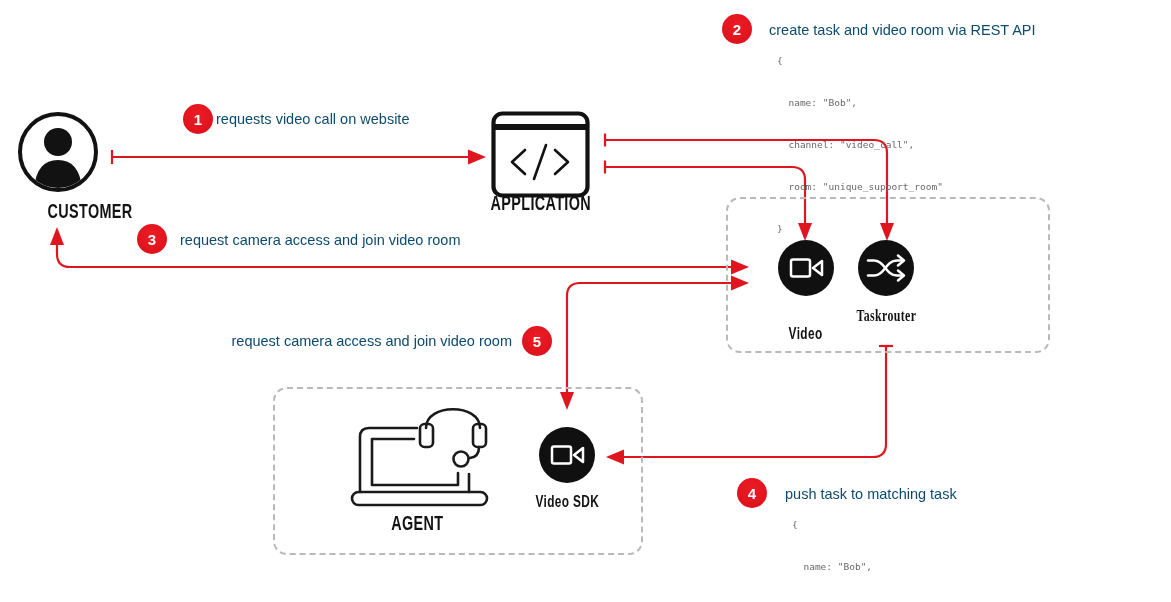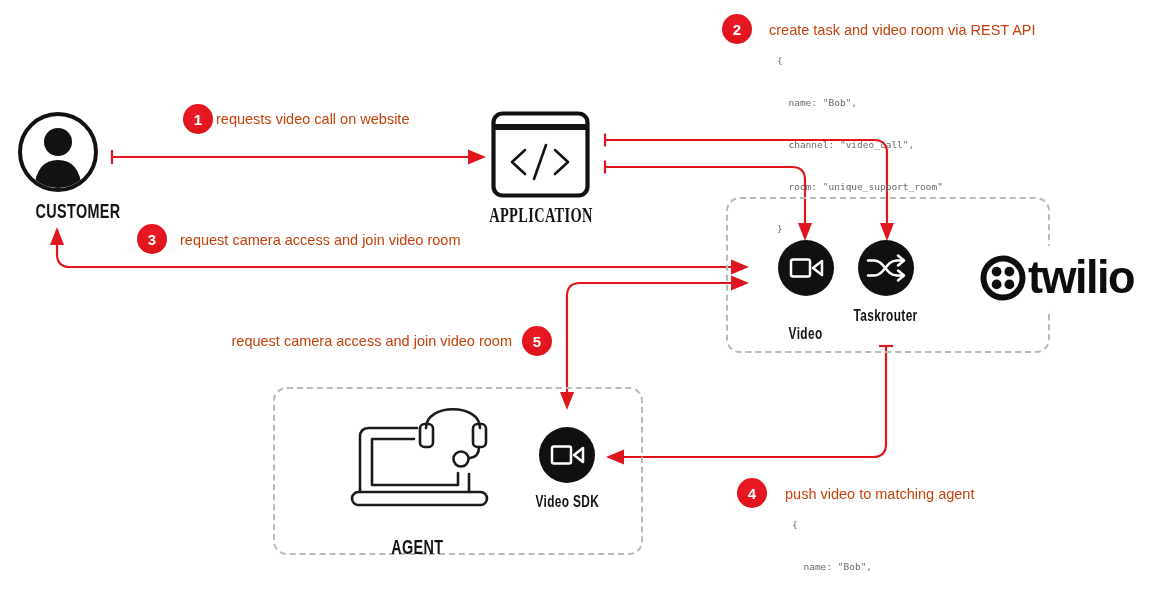--- a/index.html
+++ b/index.html
@@ -9,21 +9,21 @@
   }
   .abs{position:absolute;}
   
   .badge{
     position:absolute;width:30px;height:30px;border-radius:50%;
     background:radial-gradient(circle at 50% 38%, #ec1c26 0%, #e0131d 70%, #cf0f18 100%);
     color:#fff;font-weight:bold;font-size:15px;
     display:flex;align-items:center;justify-content:center;
   }
   .step-text{
-    position:absolute;color:#c2410c;font-size:14.5px;line-height:18px;white-space:nowrap;
+    position:absolute;color:#0c4a6e;font-size:14.5px;line-height:18px;white-space:nowrap;
   }
   .code{
     position:absolute;margin:0;font-family:"DejaVu Sans Mono","Liberation Mono",monospace;
     font-size:9.5px;line-height:14px;color:#68686c;white-space:pre;
   }
   .code span{display:block;white-space:pre;}
   
   .nlabel-wrap{position:absolute;display:flex;justify-content:center;}
   .nlabel{
     font-weight:700;color:#131313;white-space:nowrap;
@@ -91,34 +91,34 @@
         <clipPath id="custclip">
           <circle cx="42" cy="42" r="36"></circle>
         </clipPath>
       </defs>
     <circle cx="42" cy="42" r="38" fill="#fff" stroke="#121212" stroke-width="4"></circle>
     <g clip-path="url(#custclip)" fill="#121212">
       <circle cx="42" cy="32" r="14"></circle>
       <path d="M18,80 Q20,50 42,50 Q64,50 66,80 Z"></path>
     </g>
   </svg>
-  <div class="nlabel-wrap" style="left:4px;top:200px;width:116px;padding-left:16px;">
+  <div class="nlabel-wrap" style="left:16px;top:200px;width:116px;padding-left:16px;">
     <span class="nlabel lg">CUSTOMER</span>
   </div>
 
   <svg class="abs" style="left:491px;top:111px;" width="99" height="87" viewBox="0 0 99 87">
     <rect x="2.5" y="2.5" width="94" height="82" rx="9" fill="#fff" stroke="#121212" stroke-width="4.2"></rect>
     <rect x="2.5" y="13" width="94" height="6" fill="#121212"></rect>
     <g stroke="#121212" stroke-width="2.6" stroke-linecap="round" stroke-linejoin="round" fill="none">
       <path d="M34,39 L21,51 L34,63"></path>
       <path d="M55,34 L43,68"></path>
       <path d="M64,39 L77,51 L64,63"></path>
     </g>
   </svg>
-  <div class="nlabel-wrap" style="left:481px;top:204px;width:120px;font-family:Liberation Serif, serif;">
+  <div class="nlabel-wrap" style="left:481px;top:192px;width:120px;">
     <span class="nlabel lg">APPLICATION</span>
   </div>
 
   <div class="dashed-box" style="left:726px;top:197px;width:324px;height:156px;"></div>
 
   <div class="blk-circle" style="left:778px;top:240px;">
     <svg width="56" height="56" viewBox="0 0 56 56">
       <g stroke="#fff" stroke-width="2.5" fill="none" stroke-linejoin="round">
         <rect x="13" y="19.5" width="19" height="17" rx="2"></rect>
         <path d="M35,28 L44,21 V35 Z"></path>
@@ -132,34 +132,24 @@
   <div class="blk-circle" style="left:858px;top:240px;">
     <svg width="56" height="56" viewBox="0 0 56 56">
       <g stroke="#fff" stroke-width="2.5" fill="none" stroke-linecap="round" stroke-linejoin="round">
         <path d="M10,20.5 H16 C21,20.5 23.5,23 26.5,27 C30,31.5 33,35.5 39,35.5 H44"></path>
         <path d="M10,35.5 H16 C21,35.5 23.5,33 26.5,29 C30,24.5 33,20.5 39,20.5 H44"></path>
         <path d="M40,15.5 L46,20.5 L40,25.5"></path>
         <path d="M40,30.5 L46,35.5 L40,40.5"></path>
       </g>
     </svg>
   </div>
-  <div class="nlabel-wrap" style="left:846px;top:306px;width:80px;">
+  <div class="nlabel-wrap" style="left:846px;top:306px;width:80px;font-family:Liberation Serif, serif;">
     <span class="nlabel md">Taskrouter</span>
   </div>
 
-  <div class="twilio-logo" style="left:974px;top:246px;">
-    <svg width="50" height="50" viewBox="0 0 50 50">
-      <circle cx="25" cy="25" r="19.5" fill="none" stroke="#0d0d0d" stroke-width="6"></circle>
-      <circle cx="18.6" cy="18.6" r="4.9" fill="#0d0d0d"></circle>
-      <circle cx="31.4" cy="18.6" r="4.9" fill="#0d0d0d"></circle>
-      <circle cx="18.6" cy="31.4" r="4.9" fill="#0d0d0d"></circle>
-      <circle cx="31.4" cy="31.4" r="4.9" fill="#0d0d0d"></circle>
-    </svg>
-    <span class="twilio-word">twilio</span>
-  </div>
 
   <div class="dashed-box" style="left:273px;top:387px;width:370px;height:168px;"></div>
 
   <svg class="abs" style="left:340px;top:395px;" width="160" height="120" viewBox="0 0 160 120">
     <g stroke="#1a1a1a" stroke-width="2.6" fill="none" stroke-linecap="round" stroke-linejoin="round">
 
       <path d="M77,33 H29 Q20,33 20,42 V97"></path>
 
       <path d="M74,44 H32 V90 H118 V78"></path>
 
@@ -169,21 +159,21 @@
 
       <path d="M86,33 C86,8 140,8 140,33"></path>
 
       <rect x="80" y="29" width="13" height="23" rx="4.5"></rect>
       <rect x="133" y="29" width="13" height="23" rx="4.5"></rect>
 
       <path d="M139,52 Q139,62 130,63"></path>
       <circle cx="121" cy="64" r="7.5"></circle>
     </g>
   </svg>
-  <div class="nlabel-wrap" style="left:367px;top:536px;width:100px;align-items:flex-end;">
+  <div class="nlabel-wrap" style="left:367px;top:512px;width:100px;align-items:flex-end;">
     <span class="nlabel lg">AGENT</span>
   </div>
 
   <div class="blk-circle" style="left:539px;top:427px;">
     <svg width="56" height="56" viewBox="0 0 56 56">
       <g stroke="#fff" stroke-width="2.5" fill="none" stroke-linejoin="round">
         <rect x="13" y="19.5" width="19" height="17" rx="2"></rect>
         <path d="M35,28 L44,21 V35 Z"></path>
       </g>
     </svg>
@@ -209,21 +199,21 @@
   </pre>
 
   <div class="badge" style="left:137px;top:224px;">
     <span>3</span>
   </div>
   <div class="step-text" style="left:180px;top:231px;">request camera access and join video room</div>
 
   <div class="badge" style="left:737px;top:478px;">
     <span>4</span>
   </div>
-  <div class="step-text" style="left:785px;top:485px;">push video to matching agent</div>
+  <div class="step-text" style="left:785px;top:485px;">push task to matching task</div>
   <pre class="code" style="left:792px;top:504px;">    <span>{</span>
     <span>  name: "Bob",</span>
     
     
     
   </pre>
 
   <div class="step-text" style="left:200px;top:332px;width:312px;text-align:right;">request camera access and join video room</div>
   <div class="badge" style="left:522px;top:326px;">
     <span>5</span>

